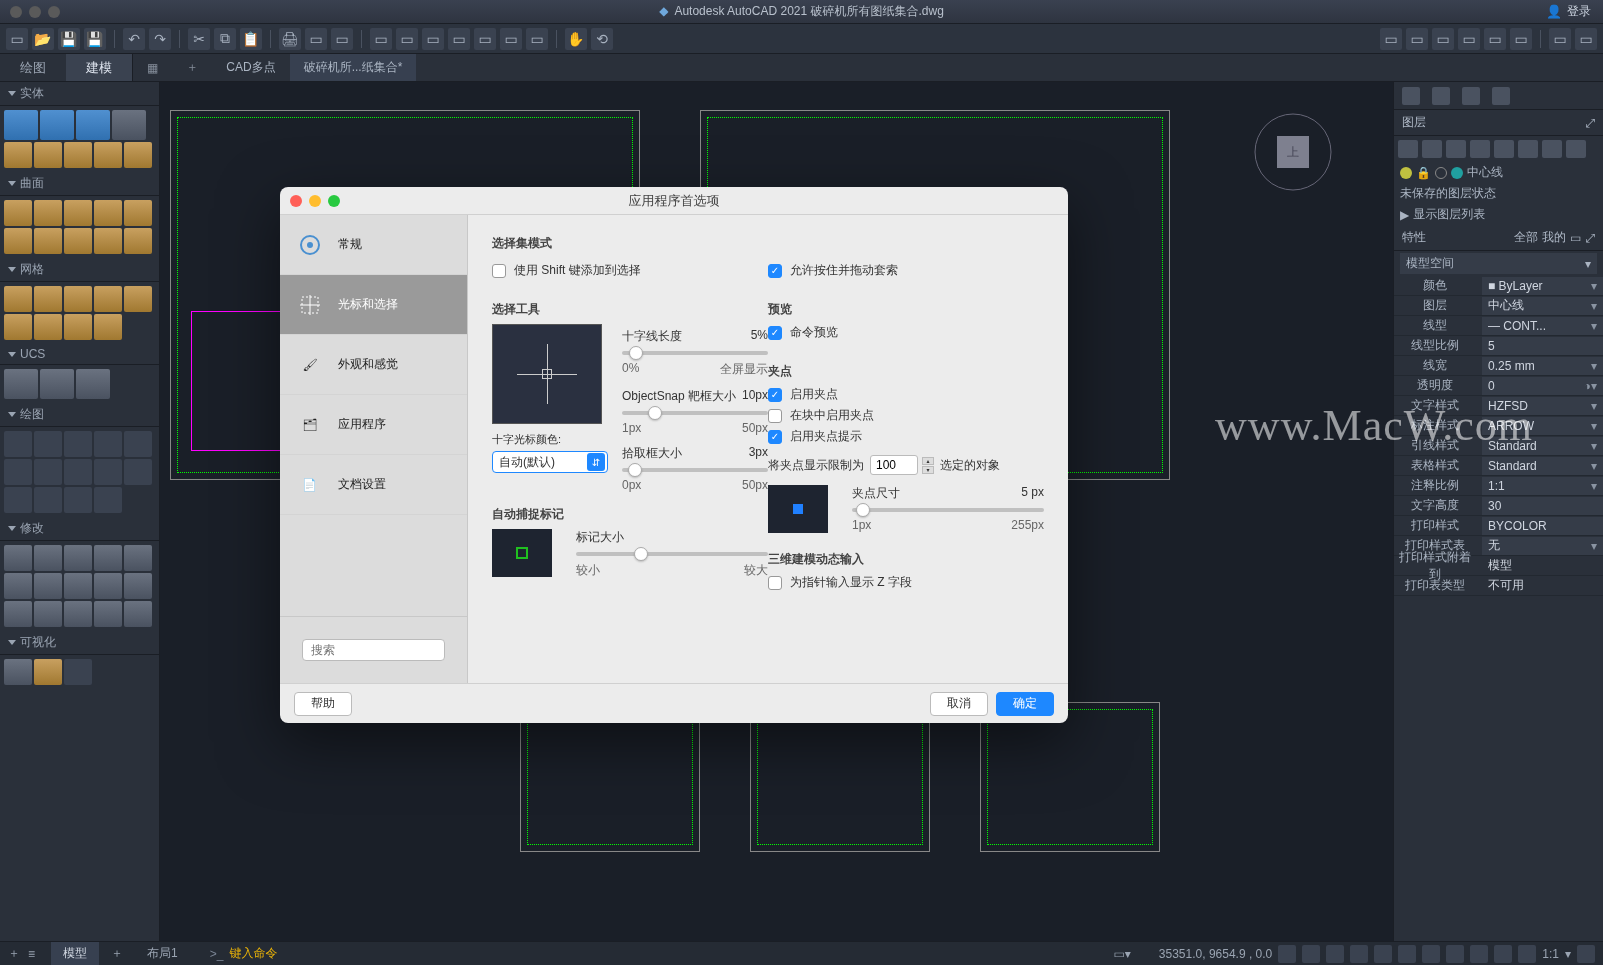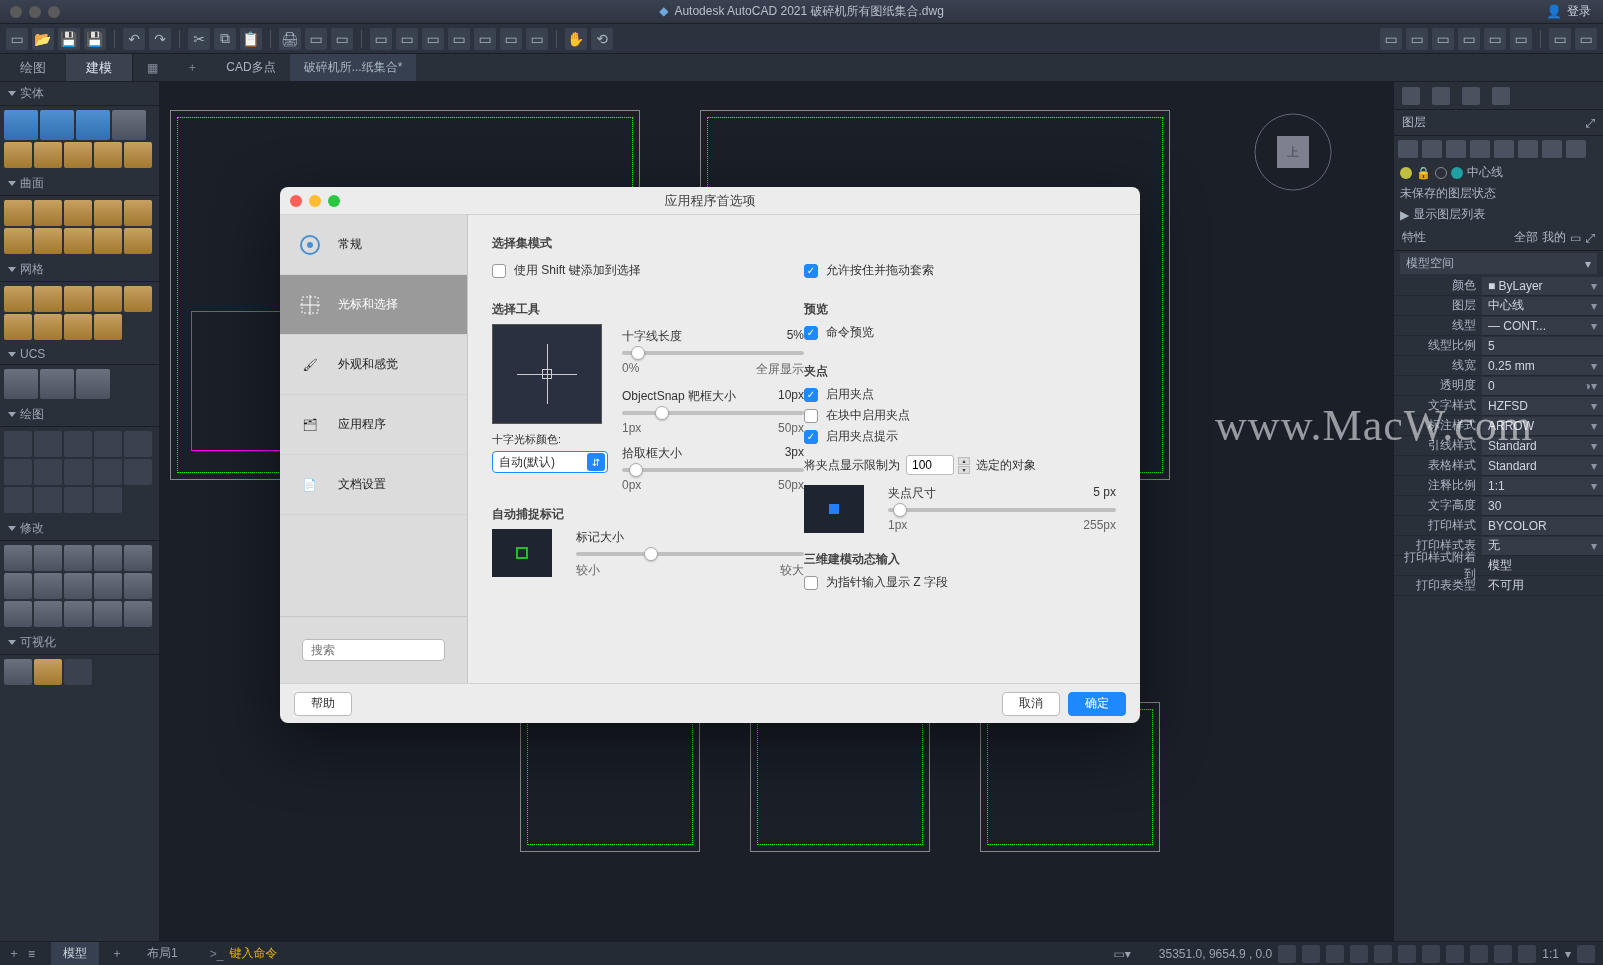--- a/index.html
+++ b/index.html
@@ -41,34 +41,34 @@
 .rightpanel{width:210px;background:#2a303a;border-left:1px solid #1a1e25;overflow:hidden;display:flex;flex-direction:column}
 .rtop{height:28px;display:flex;align-items:center;gap:12px;padding:0 8px;border-bottom:1px solid #1a1e25}
 .rtop .ricon{width:18px;height:18px;background:#4a5260;border-radius:2px}
 .rp-title{padding:4px 8px;color:#b0bac8;border-bottom:1px solid #1a1e25;display:flex;justify-content:space-between;align-items:center}
 .rp-iconrow{display:flex;gap:4px;padding:4px;flex-wrap:wrap}
 .ric{width:20px;height:18px;background:#4a5260;border-radius:2px;cursor:pointer}
 .rp-field{display:flex;align-items:center;padding:2px 6px;gap:4px;color:#aab4c2}
 .rp-field .sw{width:12px;height:12px;border-radius:50%}
 .rp-propgrid{display:flex;flex-direction:column;font-size:11px}
 .prow{display:flex;align-items:center;height:20px;border-bottom:1px solid #222830}
-.pkey{width:88px;text-align:right;padding-right:6px;color:#aab4c2}
+.pkey{width:88px;text-align:center;padding-right:6px;color:#aab4c2}
 .pval{flex:1;background:#353c48;padding:0 6px;color:#d0d6e0;display:flex;align-items:center;justify-content:space-between;height:18px}
 .pval .dd{color:#8a94a2}
 .statusbar{height:24px;background:#252b34;display:flex;align-items:center;border-top:1px solid #1a1e25;font-size:12px;color:#9aa4b2}
 .sb-left{display:flex;align-items:center;gap:8px;padding:0 8px}
 .sb-tabs{display:flex;align-items:stretch;margin-left:8px;height:100%}
 .sbtab{padding:0 12px;display:flex;align-items:center;color:#9aa4b2;cursor:pointer}
 .sbtab.active{background:#374050;color:#d0d6e0}
 .sb-cmd{flex:1;display:flex;align-items:center;gap:6px;margin-left:20px}
 .sb-cmd .prompt{color:#7a8494}
 .sb-right{display:flex;align-items:center;gap:6px;padding:0 8px}
 .sb-right .sicon{width:18px;height:18px;background:#3a4250;border-radius:2px;cursor:pointer}
 
-.dialog{position:absolute;left:280px;top:187px;width:860px;height:536px;background:#ececec;border-radius:8px;box-shadow:0 20px 60px rgba(0,0,0,.5);color:#333;display:flex;flex-direction:column;overflow:hidden}
+.dialog{position:absolute;left:280px;top:187px;width:788px;height:536px;background:#ececec;border-radius:8px;box-shadow:0 20px 60px rgba(0,0,0,.5);color:#333;display:flex;flex-direction:column;overflow:hidden}
 .dlg-title{height:28px;display:flex;align-items:center;position:relative;border-bottom:1px solid #d0d0d0}
 .dlg-traffic{display:flex;gap:7px;margin-left:10px}
 .dlg-traffic .dot{width:12px;height:12px}
 .d-red{background:#ff5f57}.d-yel{background:#ffbd2e}.d-grn{background:#28c940}
 .dlg-title-text{position:absolute;left:50%;transform:translateX(-50%);font-size:13px;color:#444}
 .dlg-body{flex:1;display:flex}
 .dlg-side{width:188px;background:#dcdcdc;border-right:1px solid #c8c8c8;display:flex;flex-direction:column}
 .side-item{height:60px;display:flex;align-items:center;gap:14px;padding:0 16px;cursor:pointer;color:#222;font-size:13px;border-bottom:1px solid #d4d4d4}
 .side-item.active{background:#9a9a9a;color:#fff}
 .side-item .sicon{width:28px;height:28px;display:flex;align-items:center;justify-content:center}

